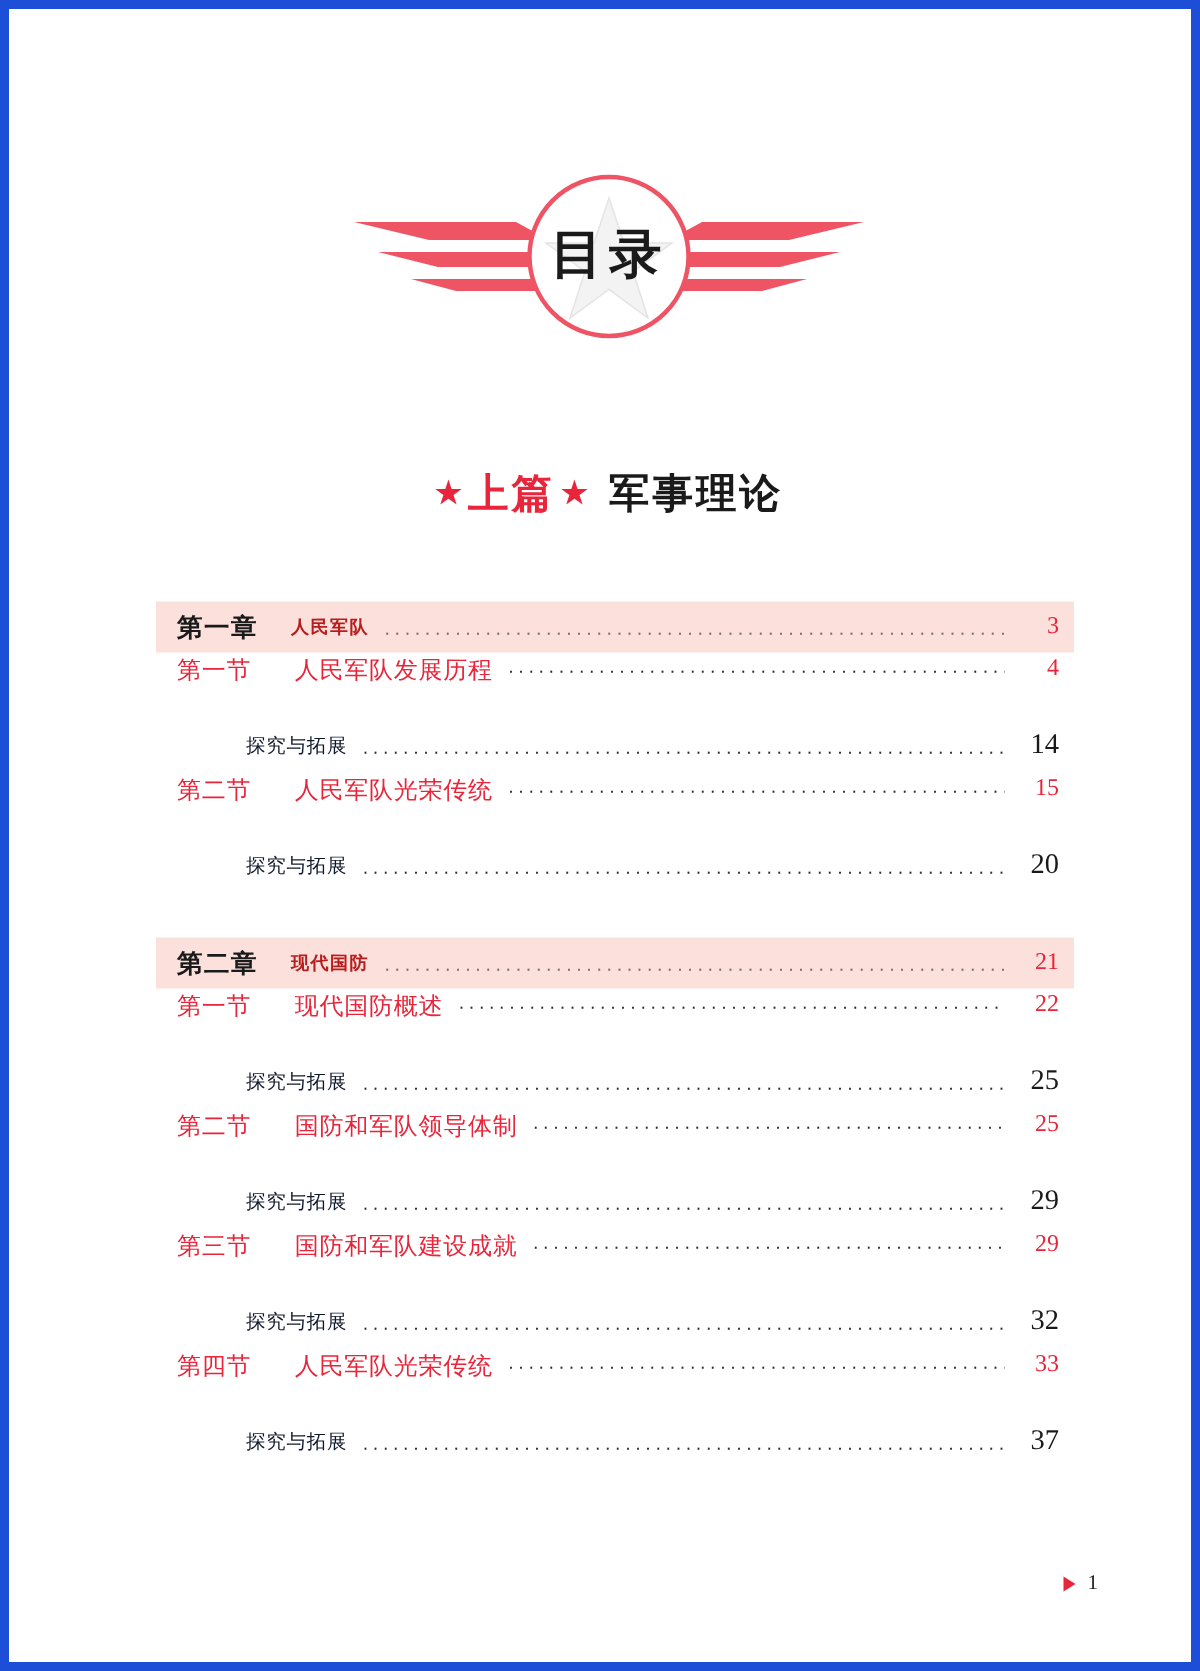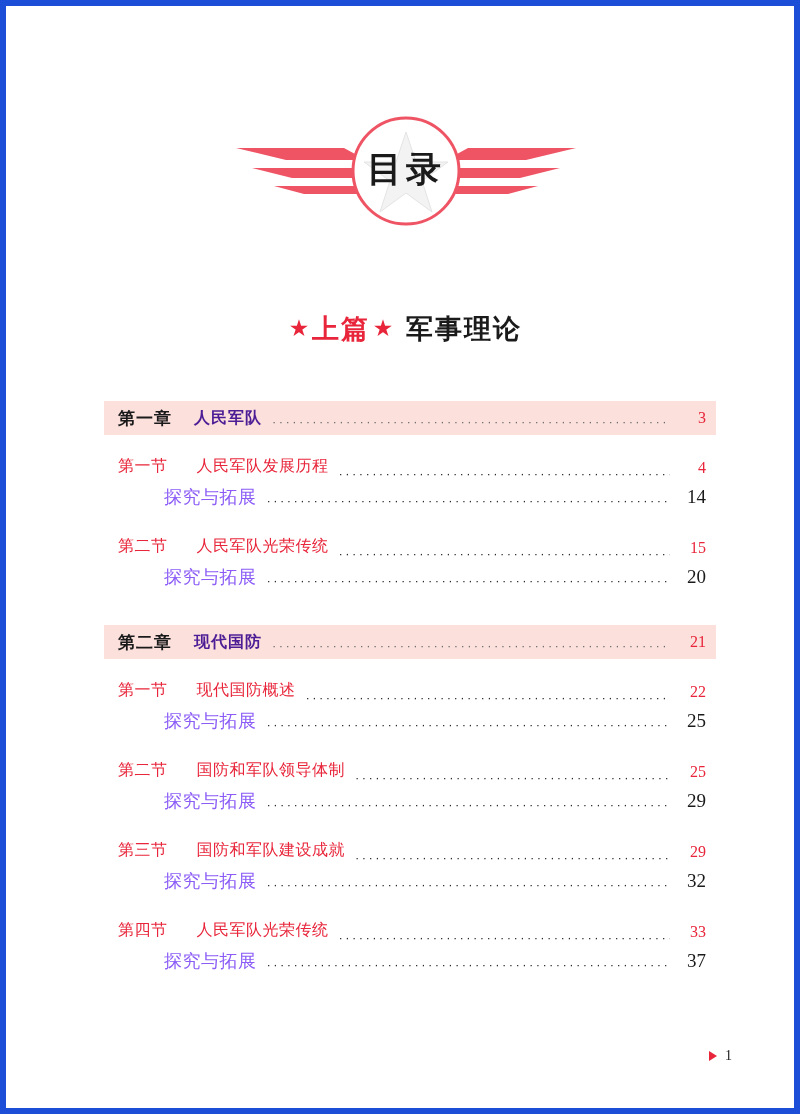--- a/index.html
+++ b/index.html
@@ -94,22 +94,22 @@
     font-family: "Liberation Serif", serif;
     font-weight: bold;
     font-size: 17px;
     color: #1a1a1a;
     letter-spacing: 1px;
     white-space: nowrap;
   }
   .chapter-bar .ch-name {
     font-family: Liberation Serif, serif;
     font-weight: bold;
-    font-size: 16px;
-    color: #4c1d95;
+    font-size: 12px;
+    color: #b91c1c;
     letter-spacing: 1px;
     white-space: nowrap;
     margin-left: 22px;
   }
   .dots {
     flex: 1 1 auto;
     margin: 0 10px;
     overflow: hidden;
     white-space: nowrap;
     color: #2b2b2b;
@@ -123,21 +123,21 @@
   .chapter-bar .ch-page {
     font-family: "Liberation Serif", serif;
     font-size: 16px;
     color: #e8253a;
     min-width: 26px;
     text-align: right;
     white-space: nowrap;
   }
   .sec-row {
     display: flex;
-    align-items: flex-end;
+    align-items: flex-start;
     height: 40px;
     padding: 0 10px 0 14px;
     box-sizing: border-box;
   }
   .sec-row .s-num {
     font-family: "Liberation Serif", serif;
     font-size: 16px;
     color: #e8253a;
     white-space: nowrap;
     letter-spacing: 0.5px;
@@ -160,22 +160,22 @@
   }
   .sub-row {
     display: flex;
     align-items: center;
     height: 40px;
     padding: 0 10px 0 60px;
     box-sizing: border-box;
   }
   .sub-row .sub-name {
     font-family: Liberation Mono, monospace;
-    font-size: 18px;
-    color: #8b5cf6;
+    font-size: 13px;
+    color: #0f172a;
     white-space: nowrap;
     letter-spacing: 0.5px;
   }
   .sub-row .sub-page {
     font-family: "Liberation Serif", serif;
     font-size: 19px;
     color: #1a1a1a;
     min-width: 26px;
     text-align: right;
     white-space: nowrap;

